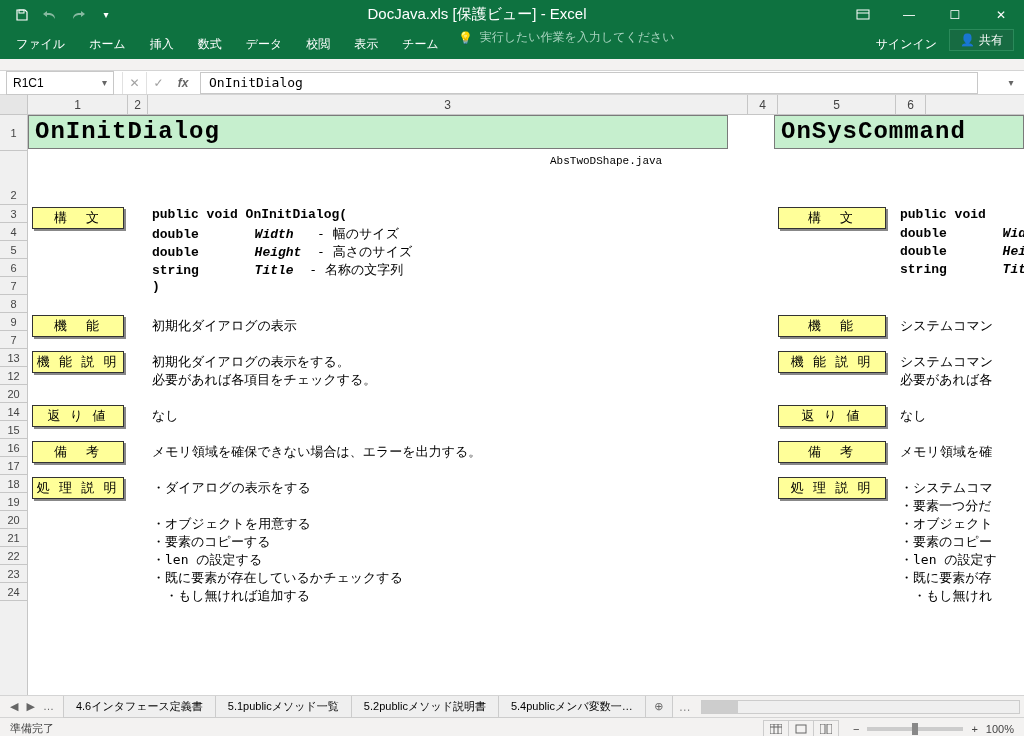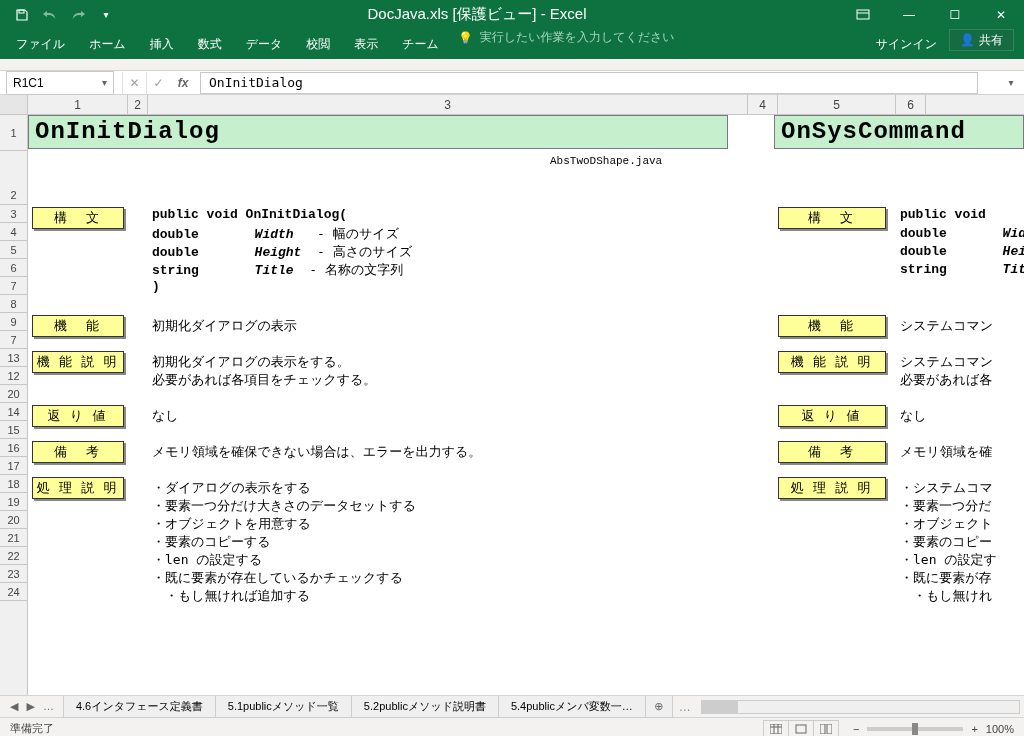--- a/index.html
+++ b/index.html
@@ -218,21 +218,20 @@
       <div class="txt" style="left:872px;top:238px">システムコマン</div>
       <div class="txt" style="left:872px;top:256px">必要があれば各</div>
 
       <div class="txt" style="left:124px;top:292px">なし</div>
       <div class="txt" style="left:872px;top:292px">なし</div>
 
       <div class="txt" style="left:124px;top:328px">メモリ領域を確保できない場合は、エラーを出力する。</div>
       <div class="txt" style="left:872px;top:328px">メモリ領域を確</div>
 
       <div class="txt" style="left:124px;top:364px">・ダイアログの表示をする</div>
-      <div class="txt" style="left:124px;top:382px">・要素一つ分だけ大きさのデータセットする</div>
       <div class="txt" style="left:124px;top:400px">・オブジェクトを用意する</div>
       <div class="txt" style="left:124px;top:418px">・要素のコピーする</div>
       <div class="txt" style="left:124px;top:436px">・len の設定する</div>
       <div class="txt" style="left:124px;top:454px">・既に要素が存在しているかチェックする</div>
       <div class="txt" style="left:124px;top:472px">　・もし無ければ追加する</div>
 
       <div class="txt" style="left:872px;top:364px">・システムコマ</div>
       <div class="txt" style="left:872px;top:382px">・要素一つ分だ</div>
       <div class="txt" style="left:872px;top:400px">・オブジェクト</div>
       <div class="txt" style="left:872px;top:418px">・要素のコピー</div>

